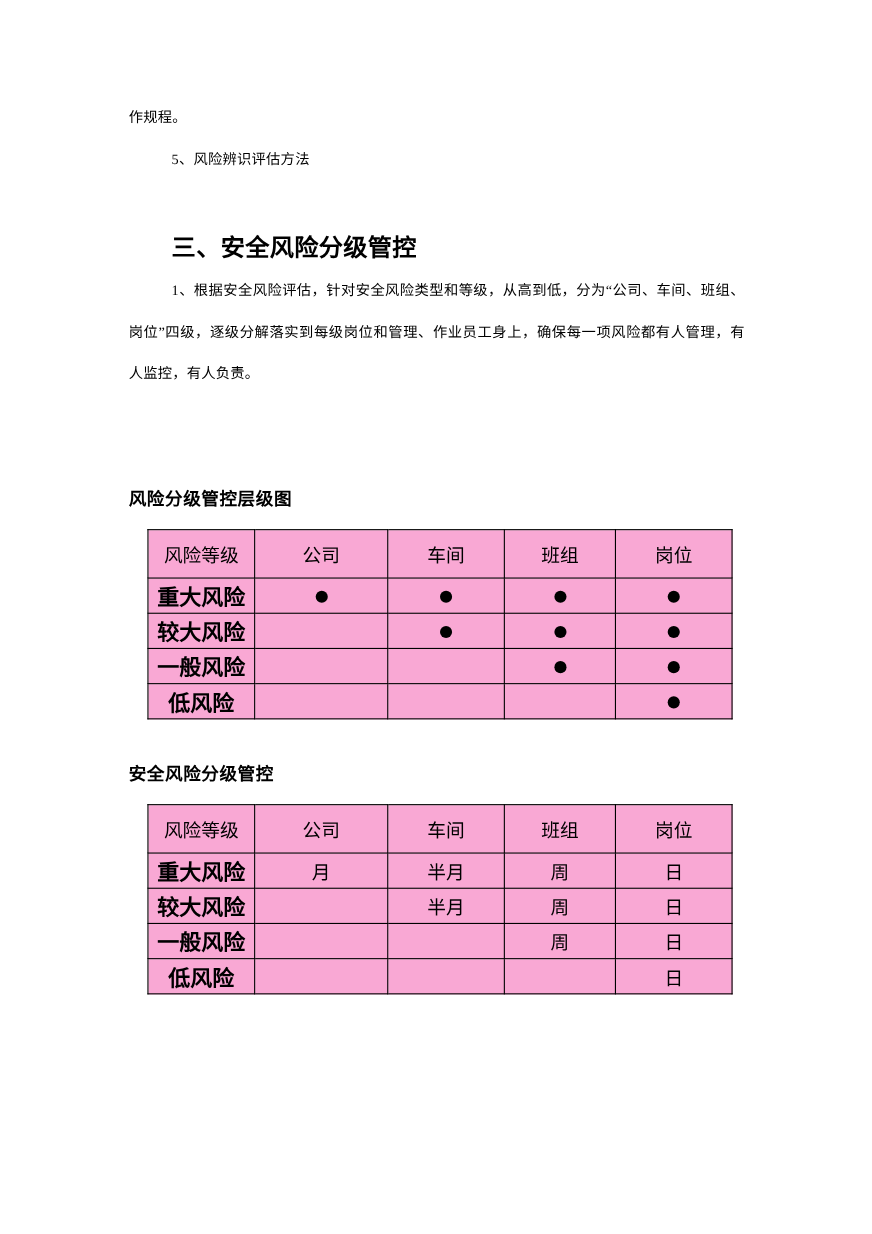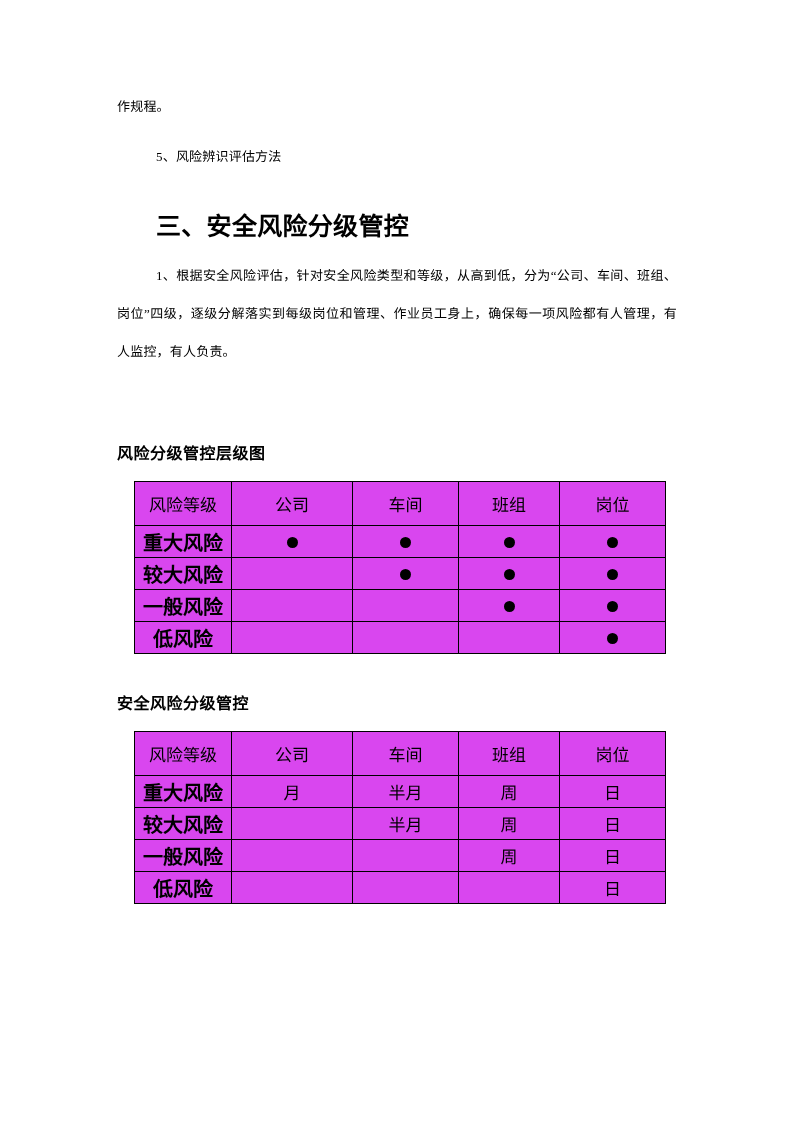--- a/index.html
+++ b/index.html
@@ -33,26 +33,25 @@
     font-size: 13px;
     line-height: 38px;
     letter-spacing: 0.2px;
     text-align: justify;
     text-justify: inter-ideograph;
     margin: 0;
     white-space: normal;
   }
   .para.indent {
     text-indent: 39px;
-    margin-top: 12px;
   }
 
   .heading {
     font-family: "Liberation Sans", "DejaVu Sans", sans-serif;
-    font-size: 25px;
+    font-size: 22px;
     font-weight: bold;
     line-height: 38px;
     margin: 0;
     text-indent: 39px;
     letter-spacing: 0.3px;
   }
 
   
   .table-caption {
     font-family: "Liberation Sans", "DejaVu Sans", sans-serif;
@@ -69,21 +68,21 @@
     table-layout: fixed;
     font-family: "Liberation Serif", "DejaVu Serif", serif;
     background: #ffffff;
   }
   .risk-table td {
     border: 1px solid #000000;
     text-align: center;
     vertical-align: middle;
     font-size: 17px;
     padding: 0;
-    background: #d946ef;
+    background: #f9a8d4;
   }
   .risk-table .col-level { width: 97px; }
   .risk-table .col-a { width: 121px; }
   .risk-table .col-b { width: 106px; }
   .risk-table .col-c { width: 101px; }
   .risk-table .col-d { width: 106px; }
 
   .risk-table tr.head-row td {
     height: 43px;
     font-size: 17px;

